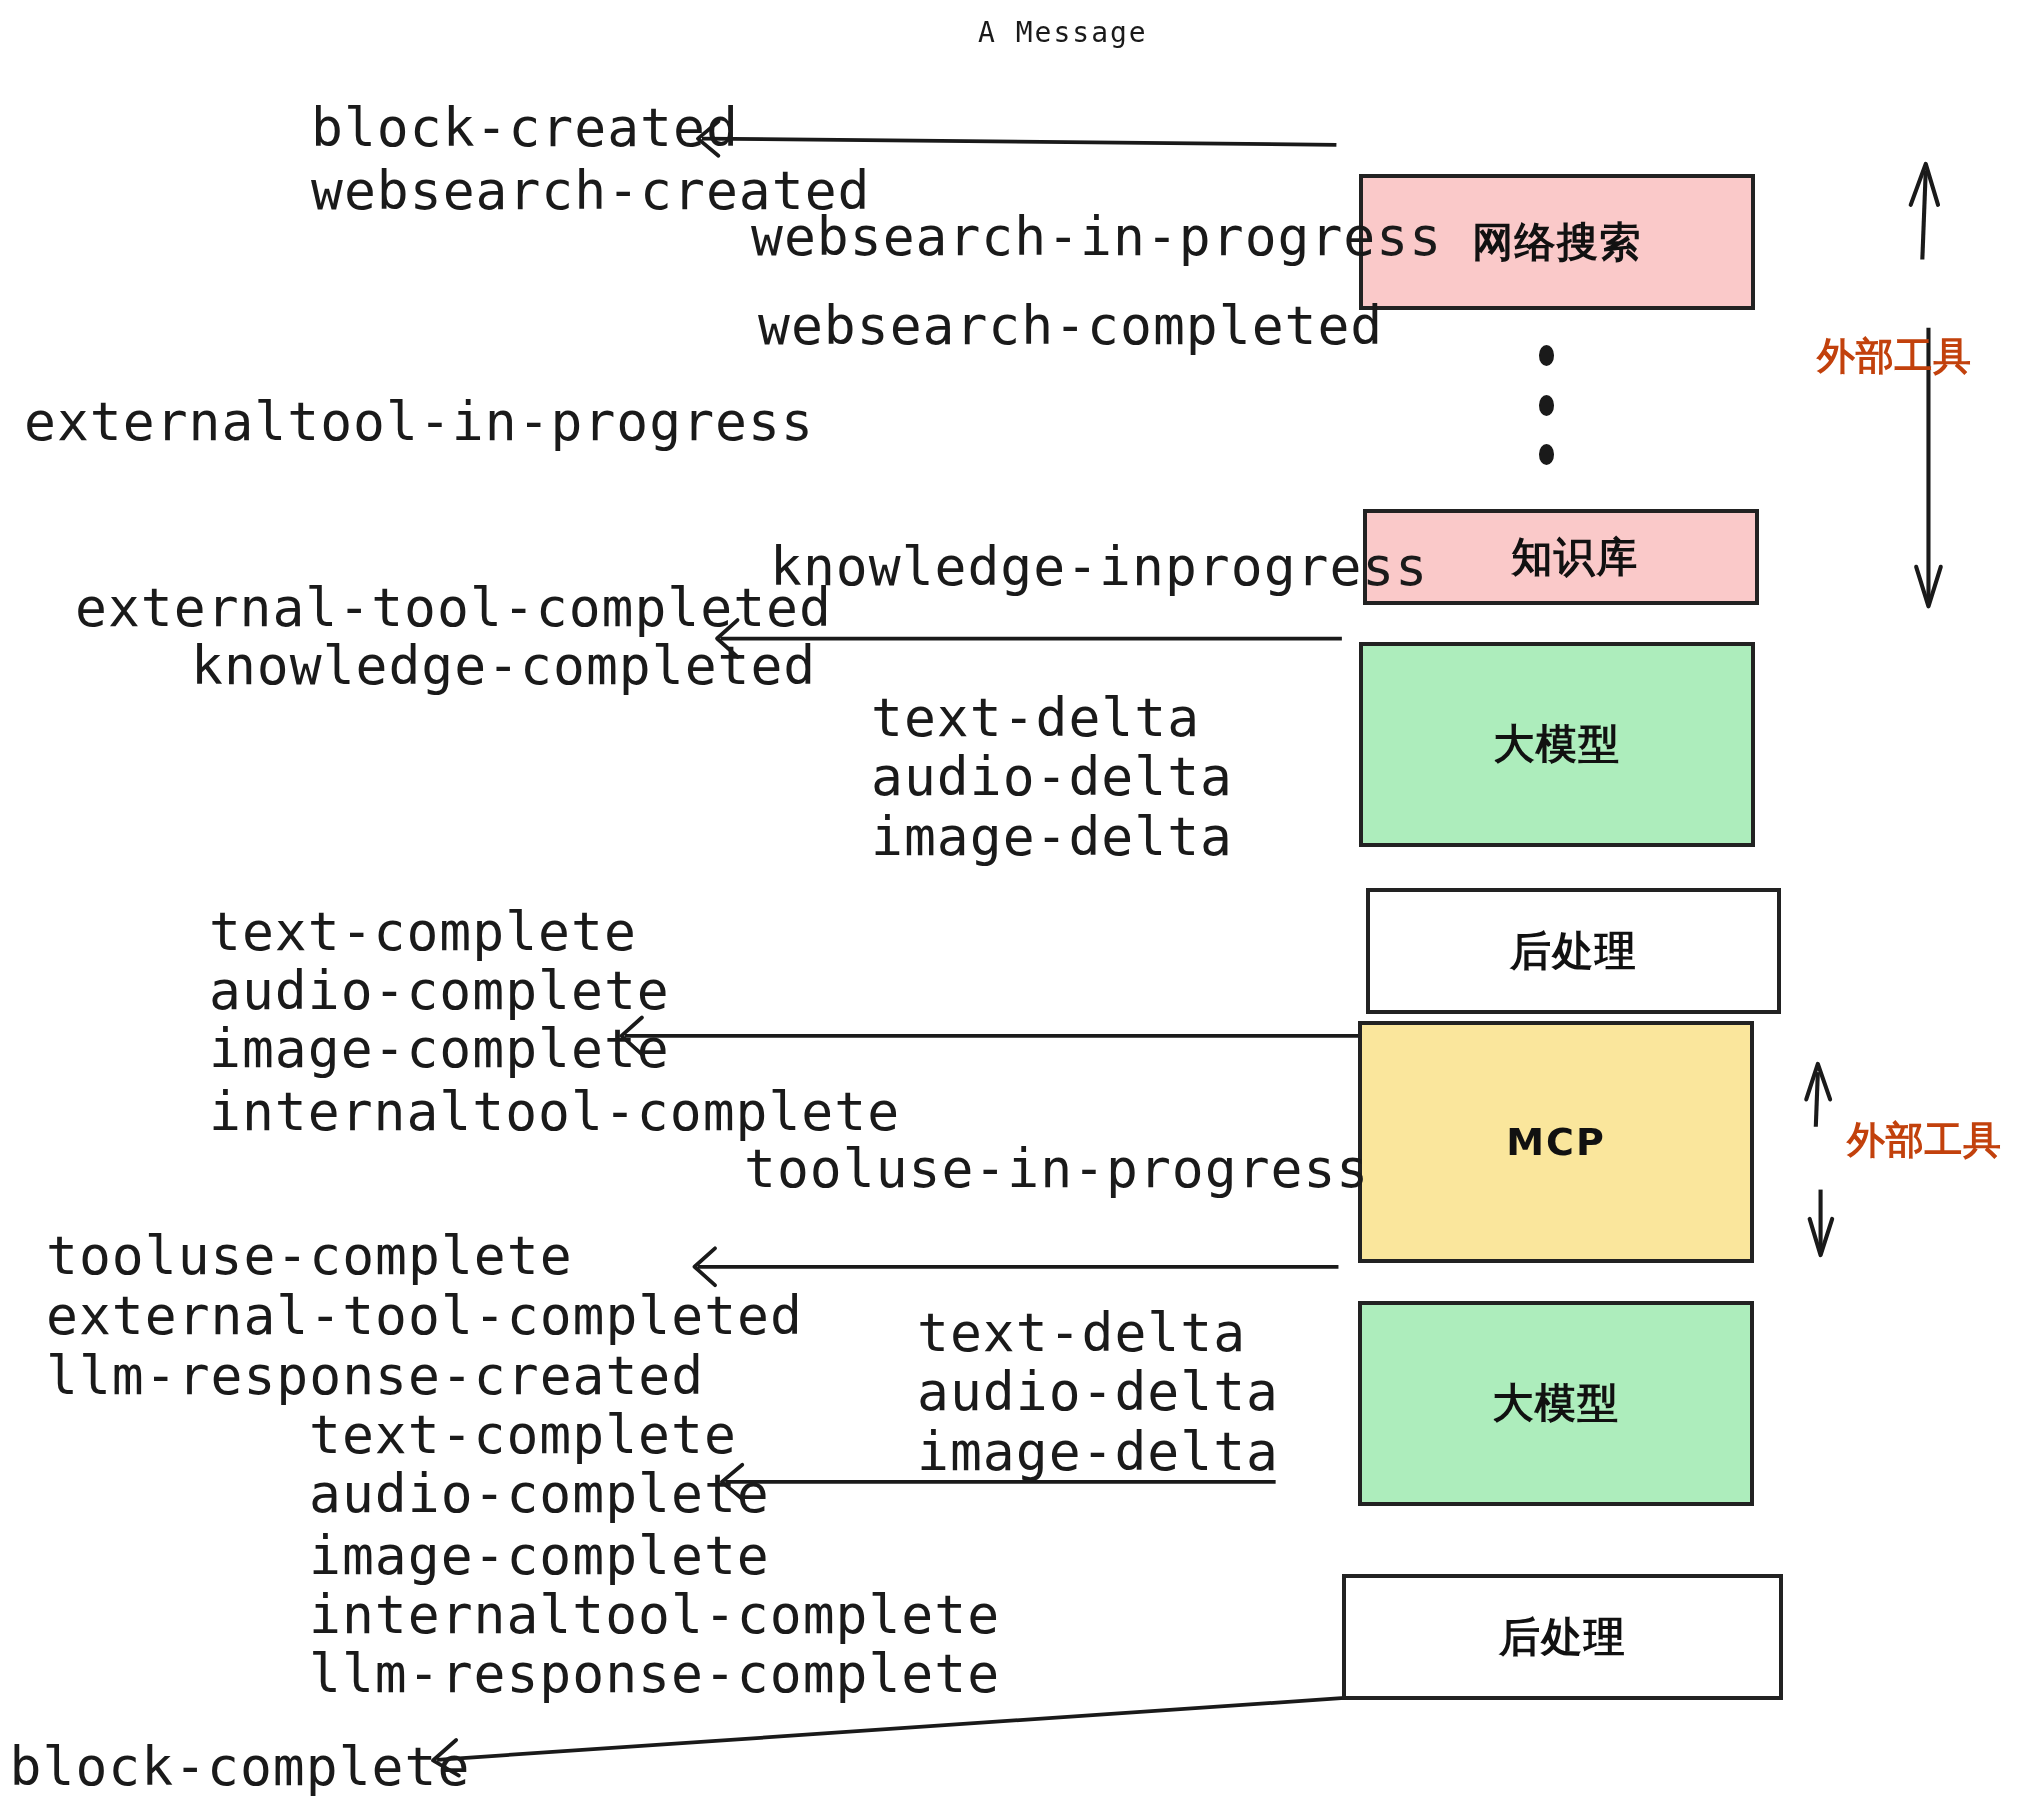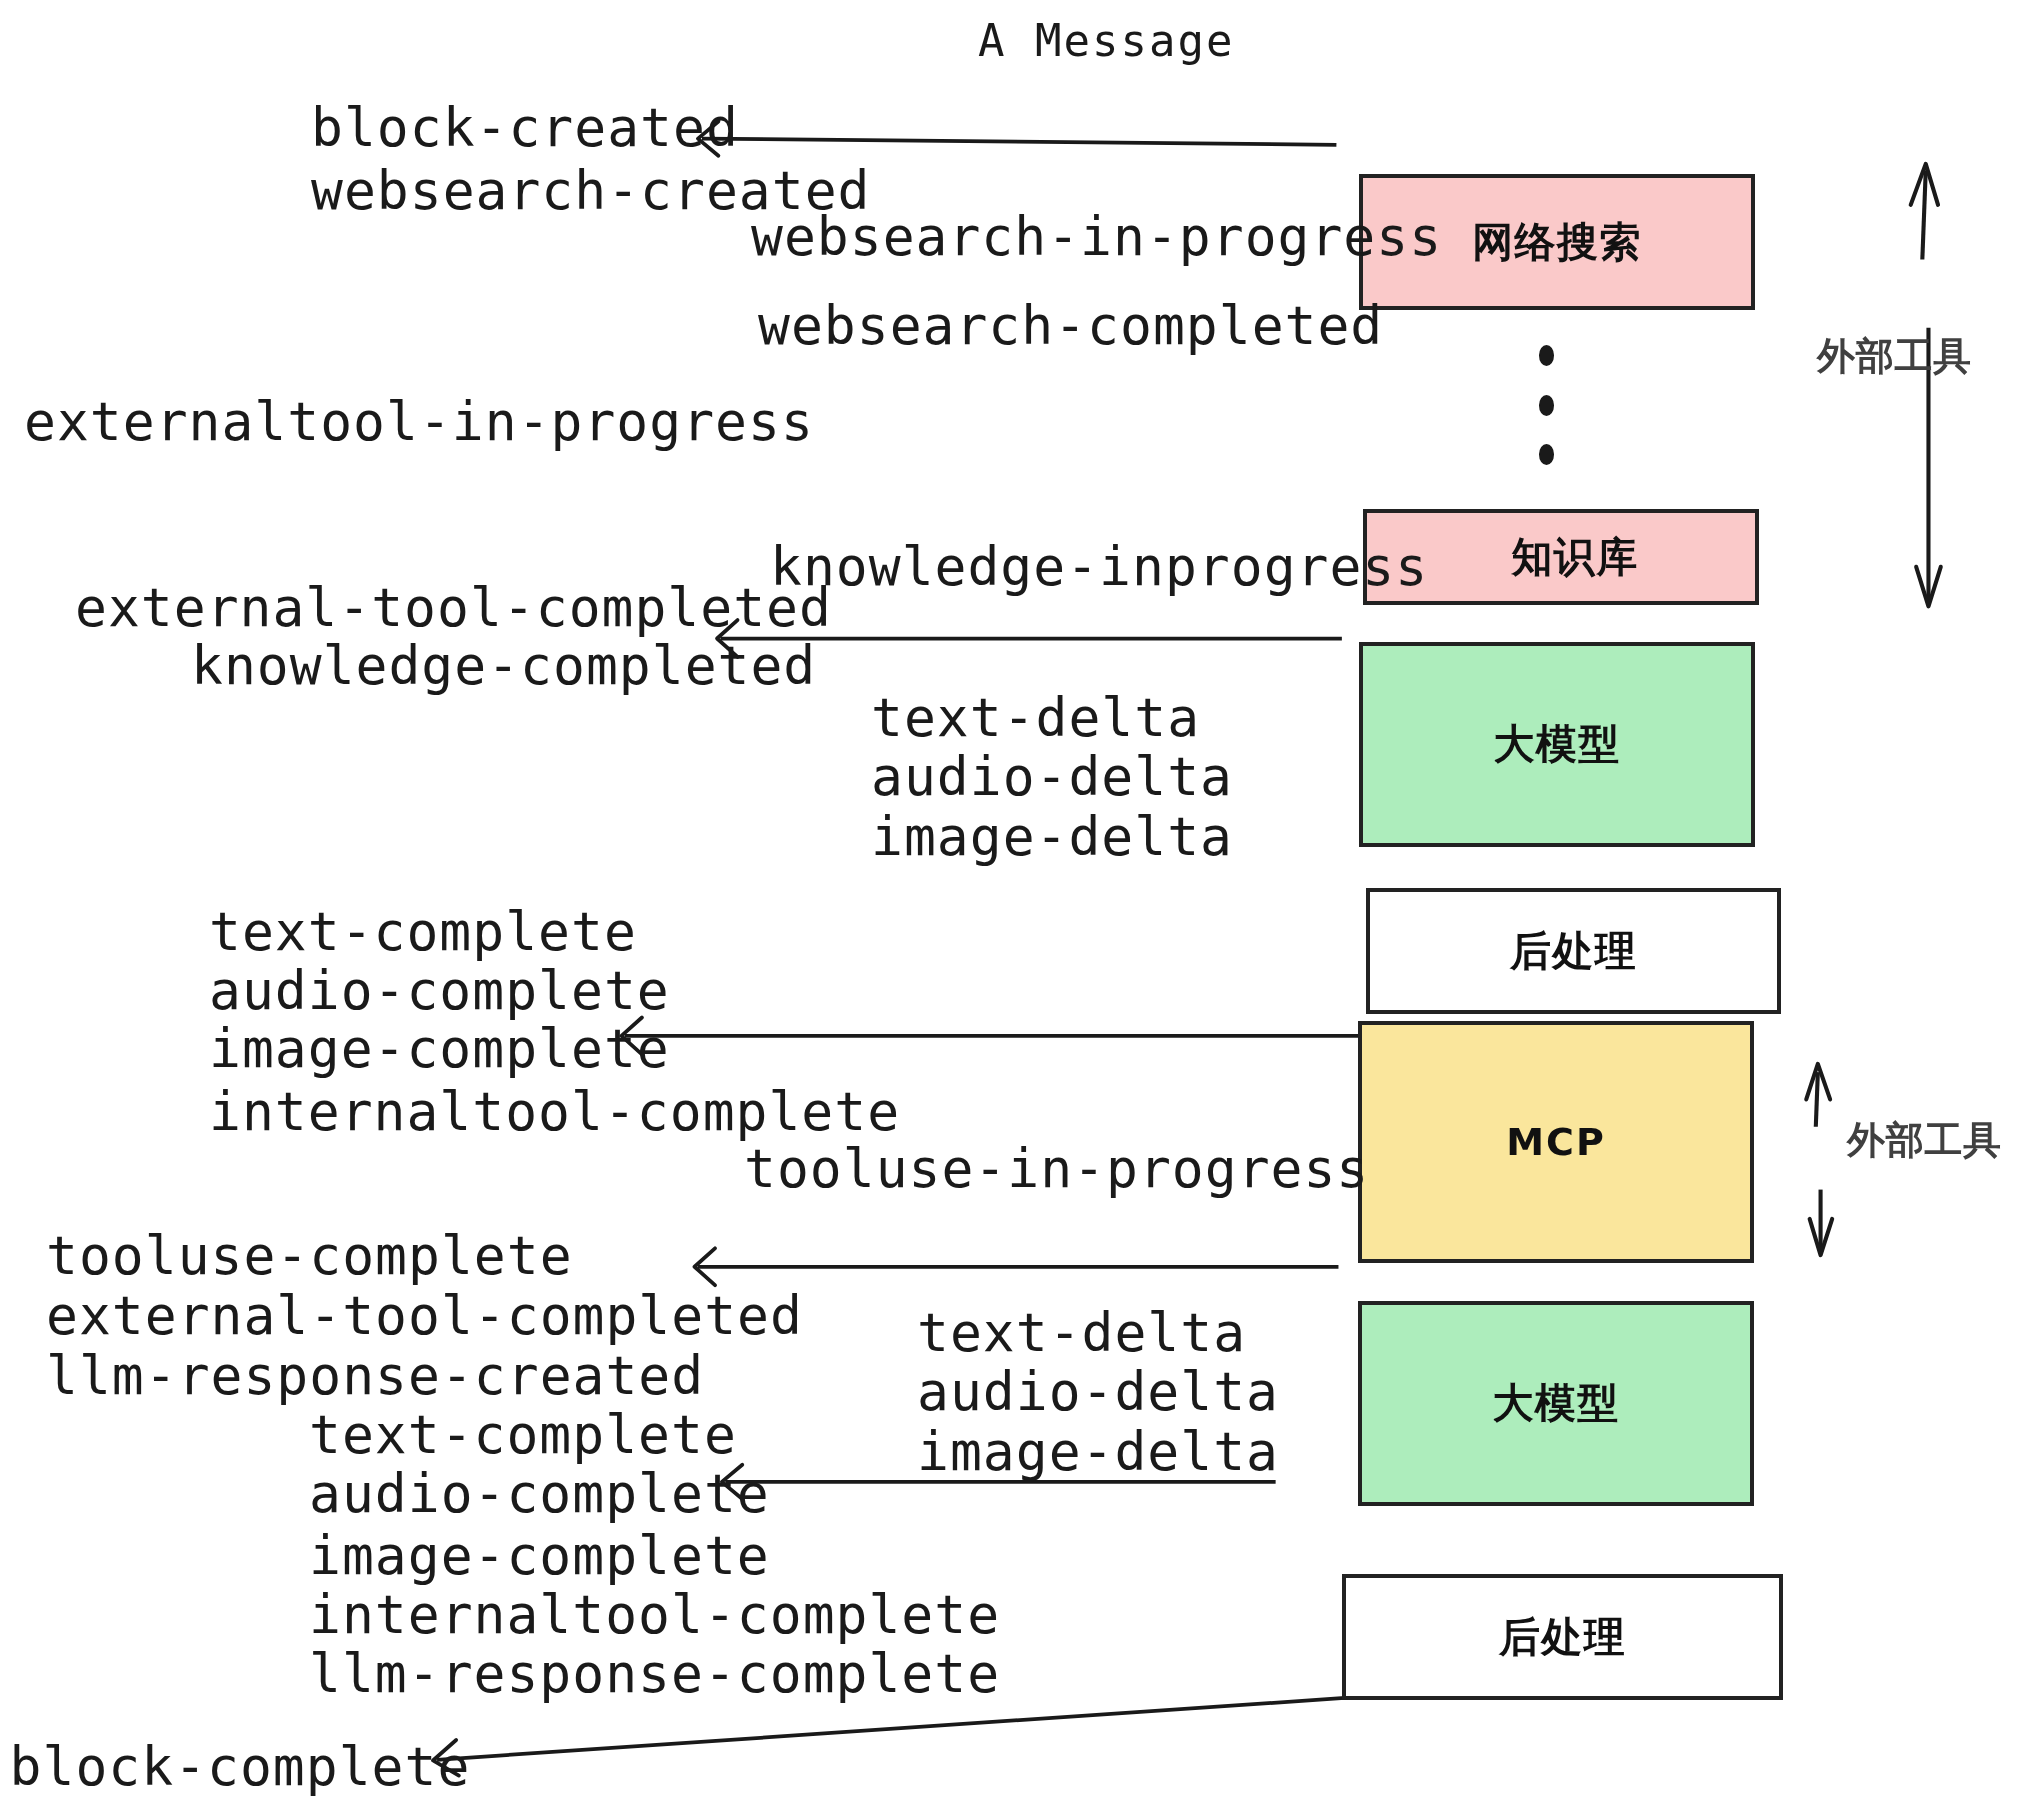--- a/index.html
+++ b/index.html
@@ -27,21 +27,21 @@
     font-family: "DejaVu Sans Mono", monospace;
     font-size: 53px;
     letter-spacing: 1px;
     color: #1a1a1a;
     white-space: pre;
     line-height: 1;
   }
   .title {
     position: absolute;
     font-family: "DejaVu Sans Mono", monospace;
-    font-size: 44px;
+    font-size: 28px;
     letter-spacing: 2px;
     color: #1a1a1a;
     white-space: pre;
     line-height: 1;
   }
   .box {
     position: absolute;
     border: 4.1px solid #222222;
     box-sizing: border-box;
     display: flex;
@@ -52,21 +52,21 @@
     font-weight: 600;
     color: #111111;
     letter-spacing: 1.4px;
   }
   .box.mcp { font-family: "DejaVu Sans", sans-serif; font-size: 38px; font-weight: 700; letter-spacing: 2px; }
   .sidelabel {
     position: absolute;
     font-family: "DejaVu Sans", sans-serif;
     font-size: 38px;
     font-weight: 600;
-    color: #404040;
+    color: #c2410c;
     letter-spacing: 0.7px;
     white-space: nowrap;
   }
   .dot {
     position: absolute;
     width: 15px;
     height: 20.5px;
     border-radius: 50%;
     background: #1a1a1a;
   }

